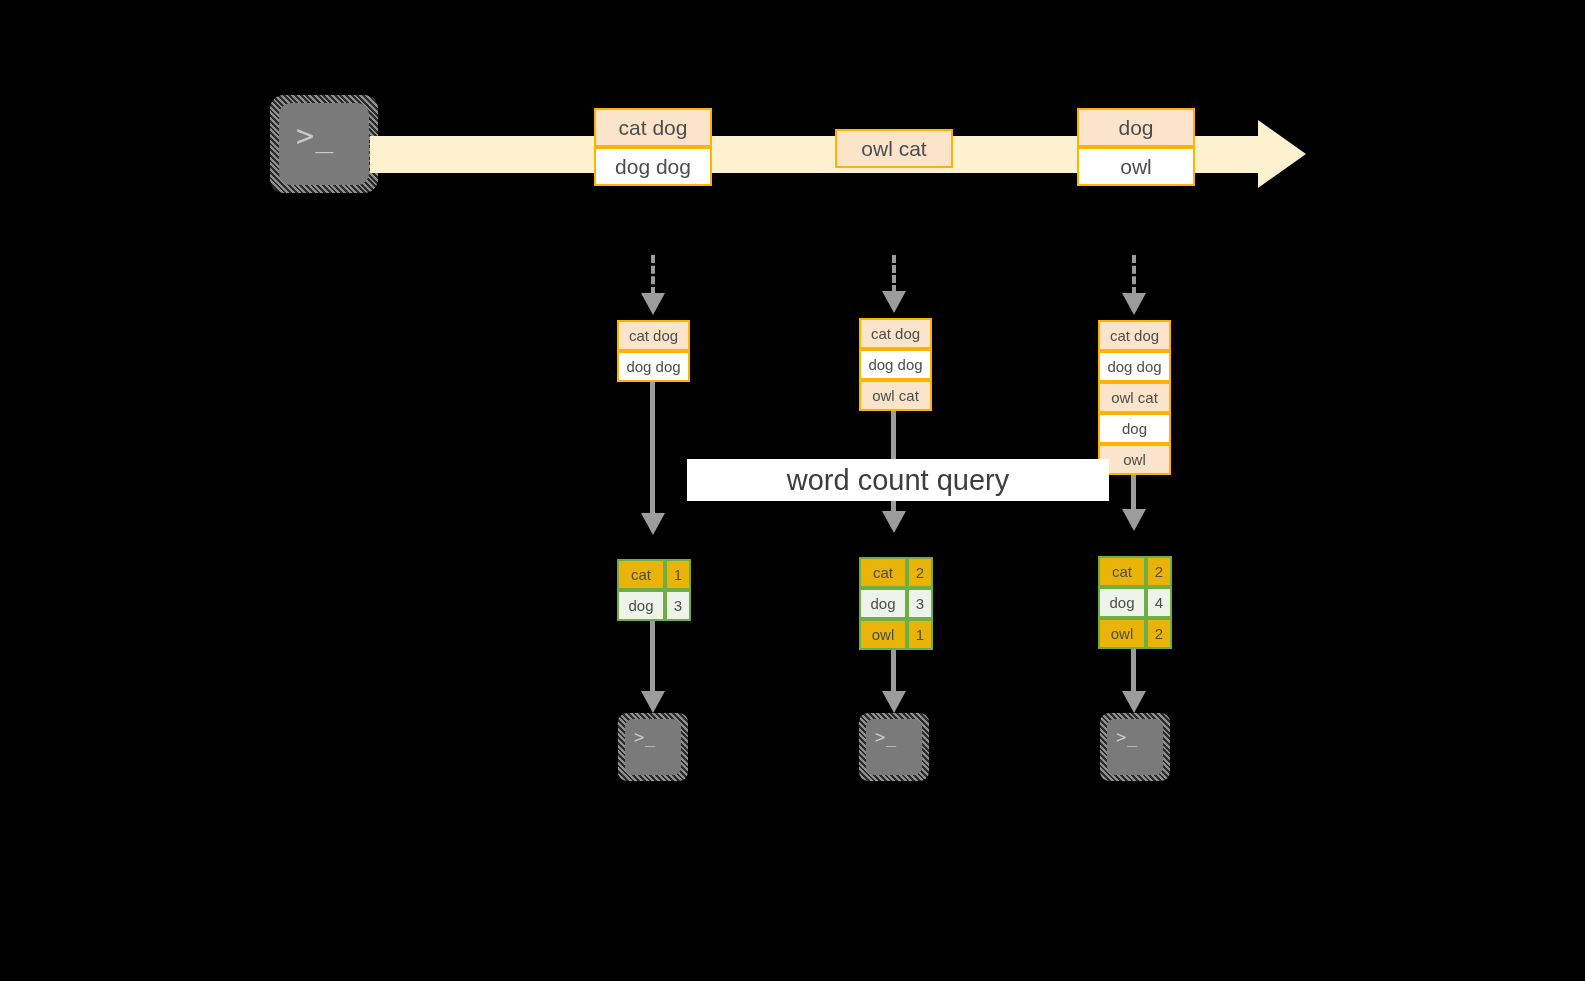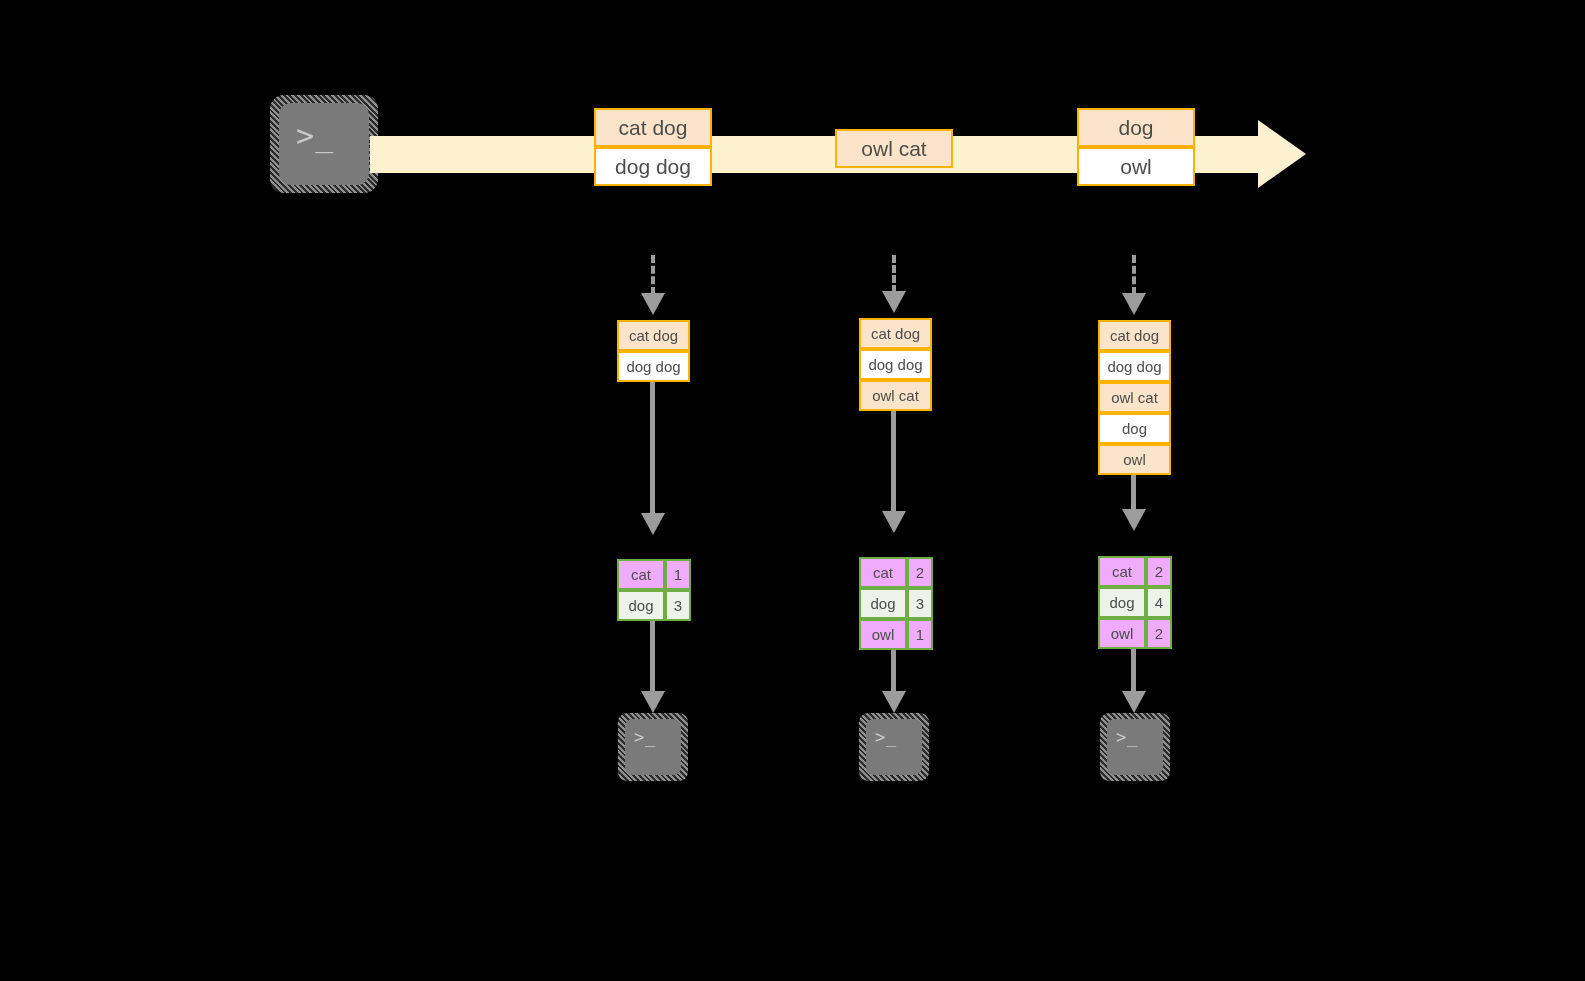--- a/index.html
+++ b/index.html
@@ -71,21 +71,21 @@
   
   .obox.big { font-size: 21px; }
   
   .obox.small { font-size: 15px; }
 
   
   .gcell {
     position: absolute;
     box-sizing: border-box;
     border: 2px solid #6FAE44;
-    background: #f0abfc;
+    background: #eab308;
     display: flex;
     align-items: center;
     justify-content: center;
     color: #4d4d4d;
     font-size: 15px;
     white-space: nowrap;
   }
   .gcell.light { background: #EEF3EA; }
 
   
@@ -205,14 +205,15 @@
   <div class="gcell" style="left:1146px; top:618px; width:26px; height:31px;">2</div>
 
   <div class="vline" style="left:1131px; top:649px; width:5px; height:44px;"></div>
   <div class="vhead" style="left:1122px; top:691px; border-width:22px 12px 0 12px;"></div>
 
   <div class="term" style="left:1100px; top:713px; width:70px; height:68px; border-radius:9px;">
     <div class="term-inner" style="left:7px; top:6px; right:7px; bottom:6px; border-radius:8px;"></div>
     <div class="term-glyph" style="left:16px; top:16px; font-size:17px;">&gt;_</div>
   </div>
 
+  <div class="qlabel" style="left:687px; top:459px; width:422px; height:42px;">word count query</div>
 
 </div>
 
 </body></html>

